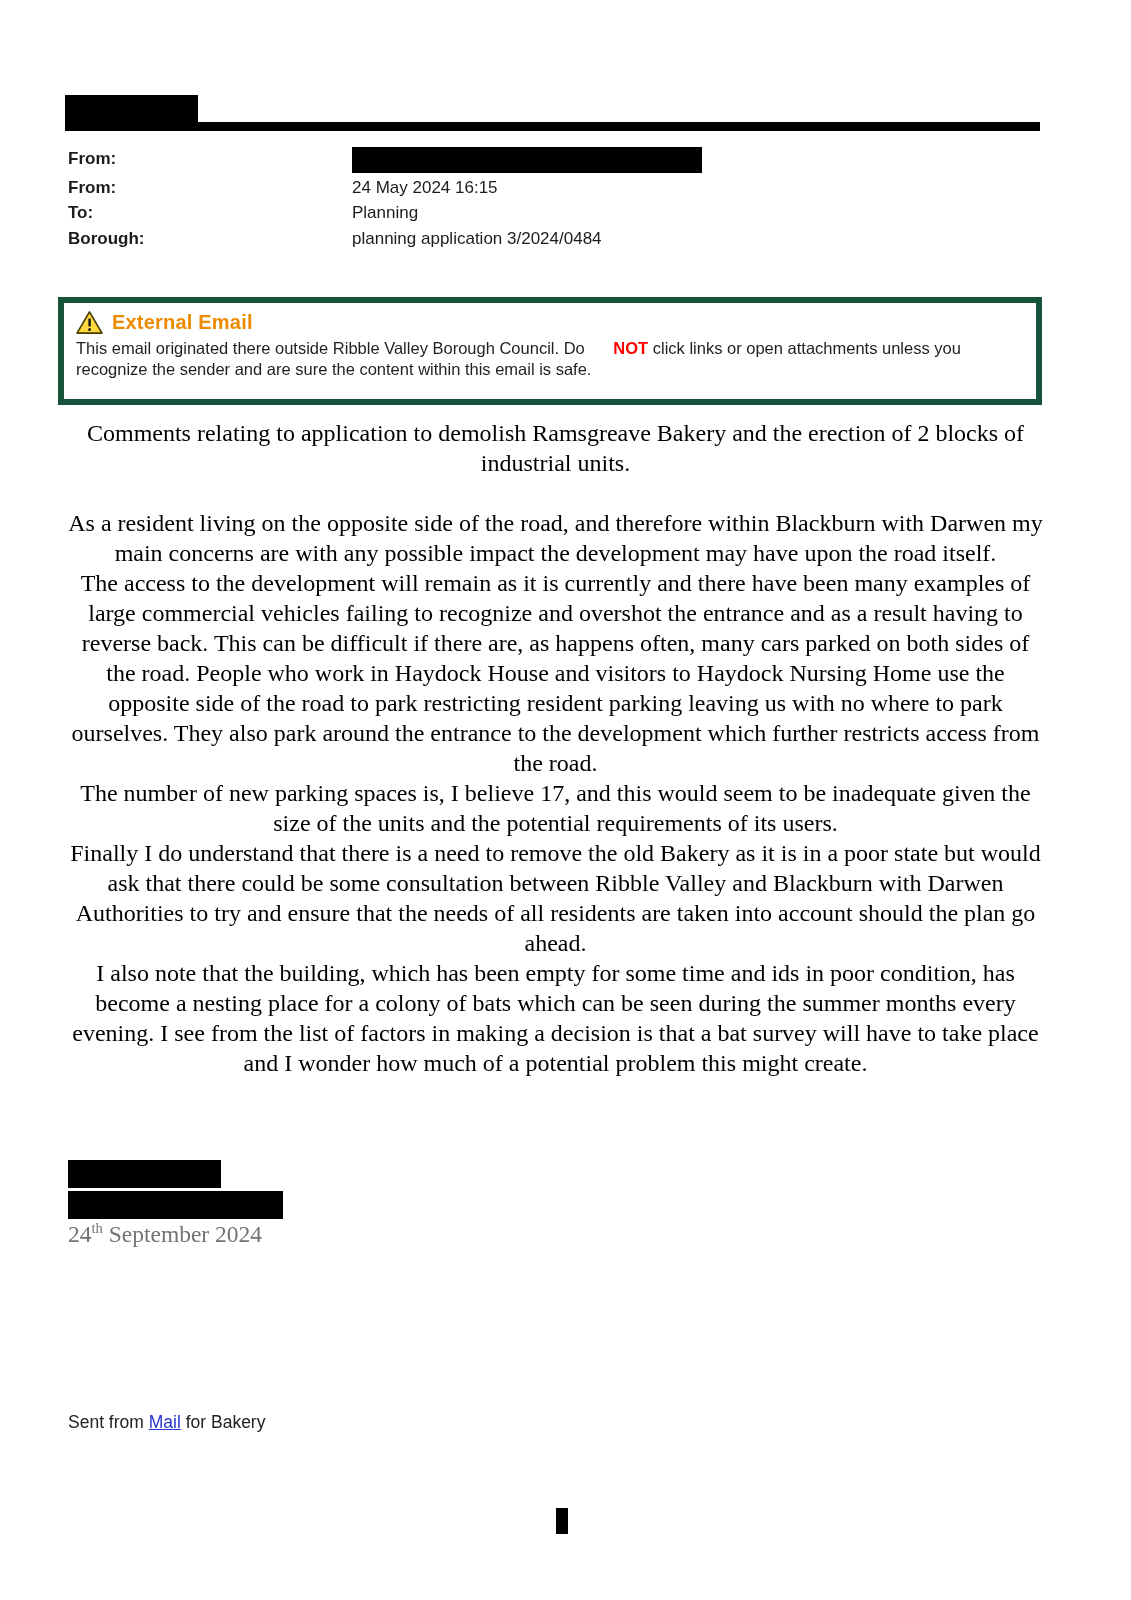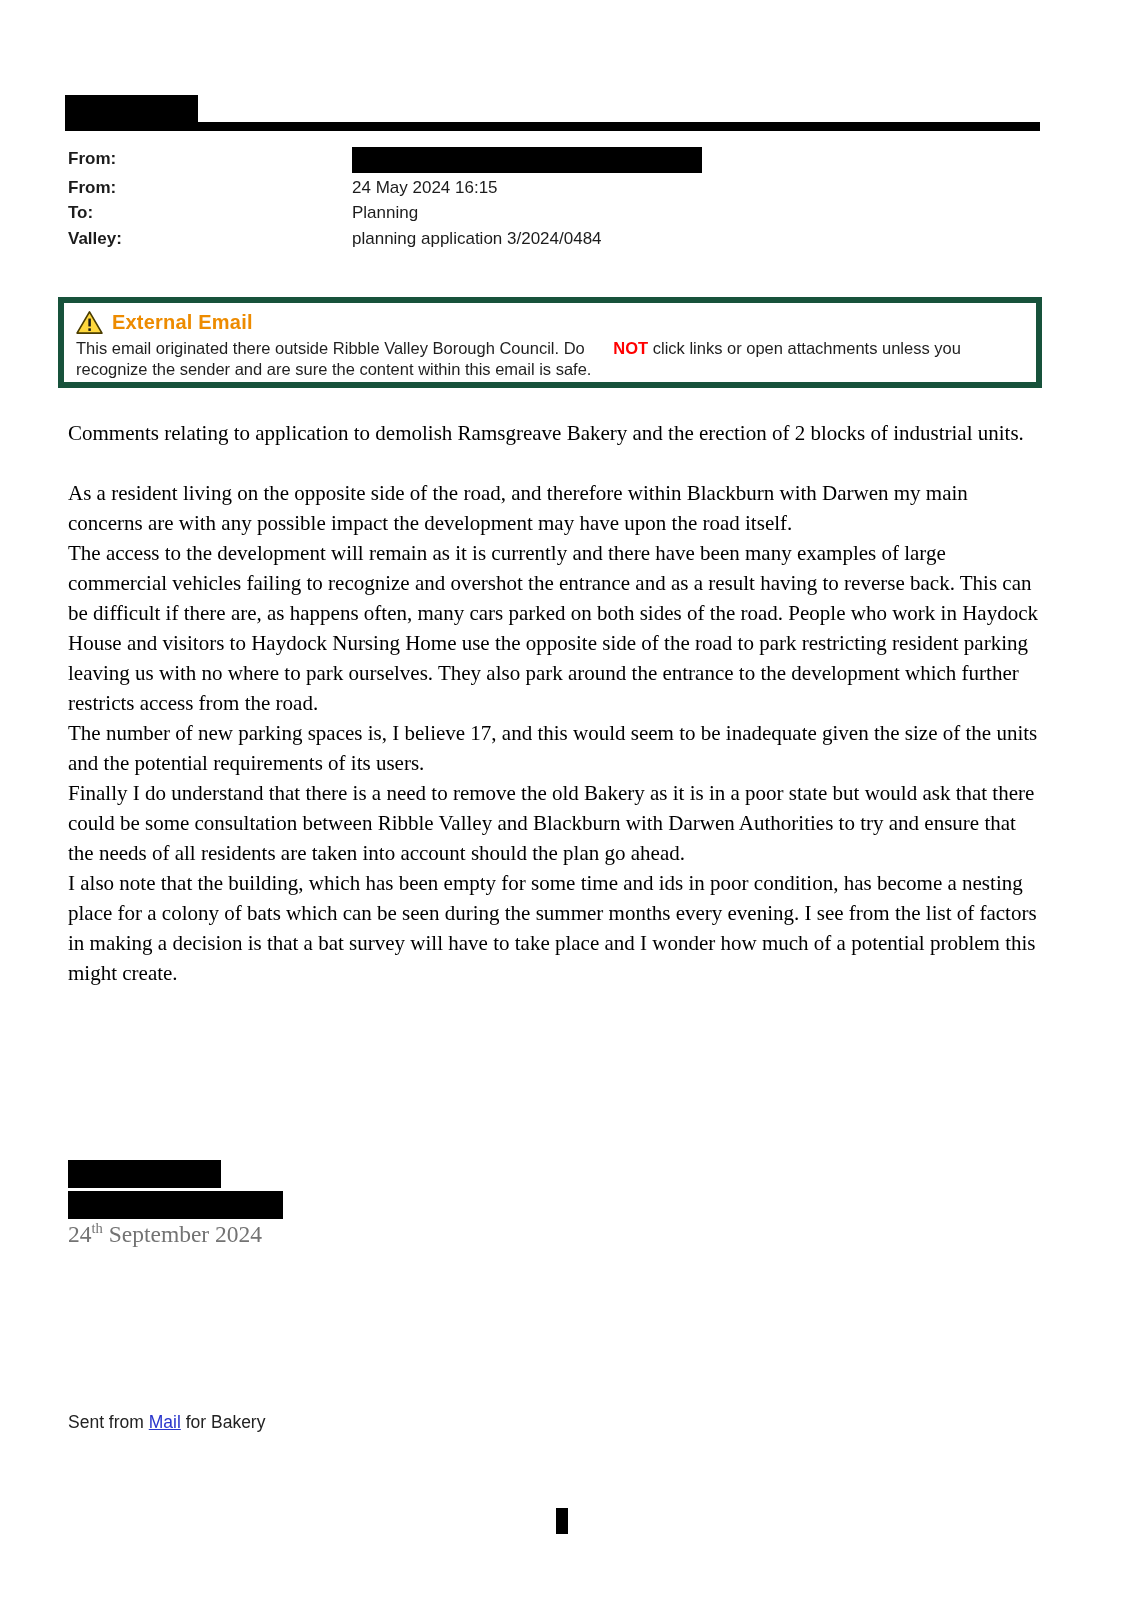--- a/index.html
+++ b/index.html
@@ -15,31 +15,31 @@
   
   .email-header { position:absolute; left:68px; top:149px; width:980px; font-size:17px; color:#1c1c1c; }
   .hrow   { display:flex; align-items:flex-start; margin-bottom:4.5px; min-height:21px; }
   .hlabel { width:284px; font-weight:bold; flex:0 0 284px; }
   .hvalue { flex:1; }
   .from-redaction { display:block; width:350px; height:26px; background:#000; margin-top:-2px; }
 
   
   .warning-box {
     position:absolute; left:58px; top:297px; width:984px; box-sizing:border-box;
-    border:6px solid #17523B; background:#fff; padding:7px 10px 3px 12px;
+    border:6px solid #17523B; background:#fff; padding:7px 10px 20px 12px;
   }
   .warning-head  { display:flex; align-items:center; gap:9px; }
   .warning-icon svg { width:27px; height:25px; display:block; }
   .warning-title { font-size:20px; font-weight:bold; color:#ED8B00; letter-spacing:0.2px; }
   .warning-text  { margin:3px 0 0 0; font-size:16.5px; line-height:20.5px; color:#1f1f1f; }
   .warning-not   { font-weight:bold; color:#FF0000;margin-left:24px; }
 
   
   .body-text { position:absolute; left:68px; top:418px; width:975px;
-               font-family:"Liberation Serif", serif; font-size:21px; line-height:30px; color:#000; }
+               font-family:"Liberation Serif", serif; font-size:24px; line-height:30px; color:#000;text-align:center; }
   .body-text p { margin:0; }
   .body-text .spacer { height:30px; }
 
   
   .sig-redaction-1 { position:absolute; left:68px; top:1160px; width:153px; height:28px; background:#000; }
   .sig-redaction-2 { position:absolute; left:68px; top:1191px; width:215px; height:28px; background:#000; }
   .sig-date { position:absolute; left:68px; top:1220px; margin:0;
               font-family:"Liberation Serif", serif; font-size:23.5px; color:#737373; }
   .sig-date sup { font-size:0.62em; }
 
@@ -67,21 +67,21 @@
     </div>
     <div class="hrow">
       <span class="hlabel">From:</span>
       <span class="hvalue">24 May 2024 16:15</span>
     </div>
     <div class="hrow">
       <span class="hlabel">To:</span>
       <span class="hvalue">Planning</span>
     </div>
     <div class="hrow">
-      <span class="hlabel">Valley:</span>
+      <span class="hlabel">Borough:</span>
       <span class="hvalue">planning application 3/2024/0484</span>
     </div>
   </div>
 
   <div class="warning-box" id="warning-box" style="border-color: rgb(23, 82, 59);">
     <div class="warning-head">
       <span class="warning-icon">
         <svg viewBox="0 0 26 24" aria-hidden="true">
           <path d="M13 1.8 L25 22.2 L1 22.2 Z" fill="#FFD83D" stroke="#4a3c00" stroke-width="1.6" stroke-linejoin="round"></path>
           <rect x="11.9" y="8.2" width="2.4" height="7.6" fill="#1a1a1a"></rect>

